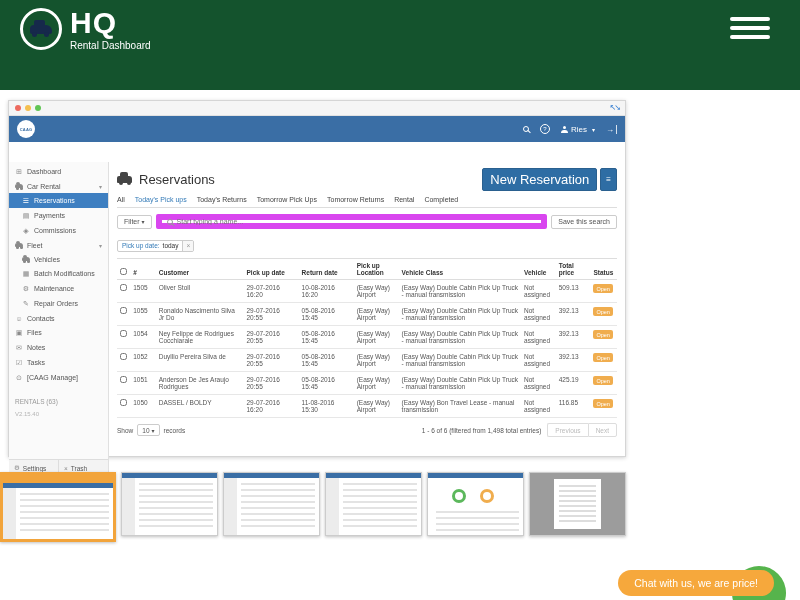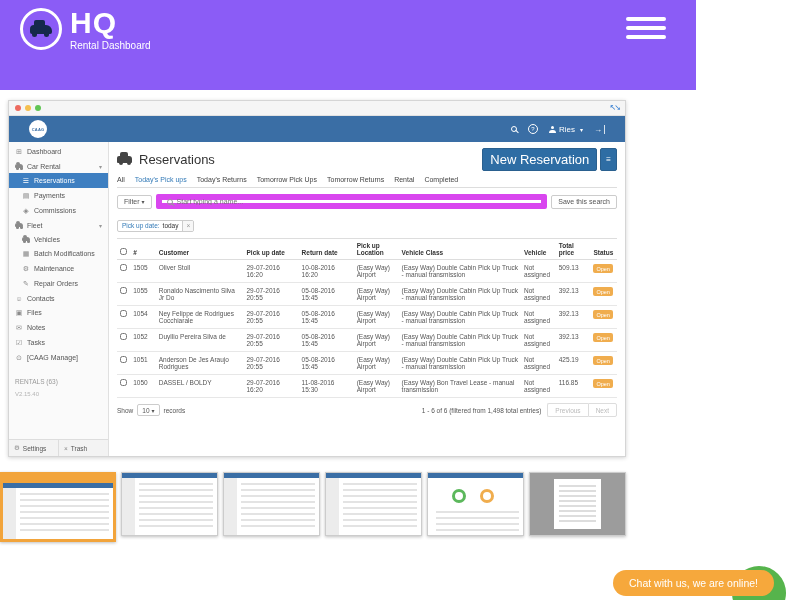--- a/index.html
+++ b/index.html
@@ -1,20 +1,20 @@
 <!DOCTYPE html>
 <html><head>
 <meta charset="utf-8">
 <style>
   * { margin:0; padding:0; box-sizing:border-box; }
   body { font-family:"Liberation Sans", sans-serif; background:#fff; }
   .page { position:relative; width:800px; height:600px; overflow:hidden; background:#fff; }
 
   
-  .site-header { position:absolute; top:0; left:0; width:696px; height:90px; background:#8b5cf6; }
+  .site-header { position:absolute; top:0; left:0; width:800px; height:90px; background:#14532d; }
   .brand { position:absolute; left:20px; top:8px; display:flex; align-items:flex-start; gap:8px; }
   .logo-circle { width:42px; height:42px; border:3px solid #fff; border-radius:50%; display:flex; align-items:center; justify-content:center; }
   .car-icon { display:inline-block; position:relative; width:10px; height:5px; background:currentColor; border-radius:2px 3px 1px 1px; }
   .car-icon::before { content:""; position:absolute; top:-3px; left:2px; width:5px; height:3px; background:currentColor; border-radius:2px 2px 0 0; }
   .car-icon::after { content:""; position:absolute; bottom:-2px; left:1px; width:3px; height:3px; background:currentColor; border-radius:50%; box-shadow:5px 0 0 currentColor; }
   .car-icon.logo { width:22px; height:9px; color:#16294B; border-radius:4px 6px 2px 2px; }
   .car-icon.logo::before { top:-5px; left:4px; width:11px; height:5px; }
   .car-icon.logo::after { bottom:-3px; left:2px; width:5px; height:5px; box-shadow:12px 0 0 currentColor; }
   .car-icon.title { width:15px; height:7px; color:#444; margin-right:7px; }
   .car-icon.title::before { top:-4px; left:3px; width:8px; height:4px; }
@@ -25,33 +25,33 @@
   .site-burger { position:absolute; right:30px; top:17px; cursor:pointer; }
   .site-burger .bar { width:40px; height:4px; background:#fff; border-radius:2px; margin-bottom:5px; }
 
   
   .app-window { position:absolute; left:8px; top:100px; width:618px; height:357px; background:#fff; border:1px solid #d5d5d5; box-shadow:0 1px 4px rgba(0,0,0,.18); }
   .chrome { height:15px; background:#f5f5f5; border-bottom:1px solid #e2e2e2; display:flex; align-items:center; padding:0 6px; }
   .dot { width:6px; height:6px; border-radius:50%; margin-right:4px; }
   .dot.red { background:#ED6A5E; } .dot.yellow { background:#F5BF4F; } .dot.green { background:#61C554; }
   .expand { margin-left:auto; color:#2E7AD1; font-size:8px; line-height:1; letter-spacing:-2px; cursor:pointer; }
 
-  .navbar { height:26px; background:#3A6EA5; display:flex; align-items:center; padding:0 20px; color:#fff; }
+  .navbar { height:26px; background:#3A6EA5; display:flex; align-items:center; padding:0 8px; color:#fff; }
   .caag-logo { width:18px; height:18px; background:#fff; border-radius:50%; display:flex; align-items:center; justify-content:center; font-size:4px; font-weight:bold; color:#3A6EA5; letter-spacing:.2px; }
   .nav-right { margin-left:auto; display:flex; align-items:center; gap:11px; font-size:8px; }
   .mag { display:inline-block; width:6px; height:6px; border:1px solid currentColor; border-radius:50%; position:relative; }
   .mag::after { content:""; position:absolute; width:4px; height:1px; background:currentColor; transform:rotate(45deg); right:-3px; bottom:-1px; }
   .help-icon { width:10px; height:10px; border:1px solid #fff; border-radius:50%; font-size:6px; display:flex; align-items:center; justify-content:center; }
   .person { display:inline-block; width:7px; height:3px; border-radius:3px 3px 0 0; background:#fff; position:relative; margin-top:4px; }
   .person::before { content:""; position:absolute; top:-4px; left:2px; width:3px; height:3px; border-radius:50%; background:#fff; }
   .user-box { display:flex; align-items:center; gap:3px; cursor:pointer; }
   .caret::after { content:"▾"; font-size:6px; margin-left:2px; }
   .signout { border-right:1px solid rgba(255,255,255,.8); padding-right:2px; cursor:pointer; }
 
-  .app-body { display:flex; height:314px; }
+  .app-body { display:flex; height:314px;margin-top:20px; }
 
   
   .sidebar { width:100px; background:#FAFAFA; border-right:1px solid #e0e0e0; font-size:7px; color:#555; position:relative; padding-top:2px; }
   .side-item { display:flex; align-items:center; gap:4px; padding:3.5px 6px; cursor:pointer; white-space:nowrap; overflow:hidden; }
   .side-item .glyph { width:8px; text-align:center; color:#8a8a8a; font-size:7px; flex:0 0 auto; }
   .side-item.indent { padding-left:13px; }
   .side-item.selected { background:#3E7FC1; color:#fff; }
   .side-item.selected .glyph, .side-item.selected .car-icon { color:#fff; }
   .side-item .car-icon { width:8px; height:4px; color:#8a8a8a; flex:0 0 auto; }
   .side-item .car-icon::before { top:-2px; left:1px; width:4px; height:2px; }
@@ -435,16 +435,16 @@
       <div class="m-lines" style="top:38px;left:8px"></div>
     </div>
     <div class="thumb t6">
       <div class="m-doc"></div>
       <div class="m-doc-lines"></div>
     </div>
   </div>
 
   <div class="chat">
     <div class="chat-blob"></div>
-    <div class="chat-pill">Chat with us, we are online!</div>
+    <div class="chat-pill">Chat with us, we are price!</div>
   </div>
 
 </div>
 
 </body></html>

